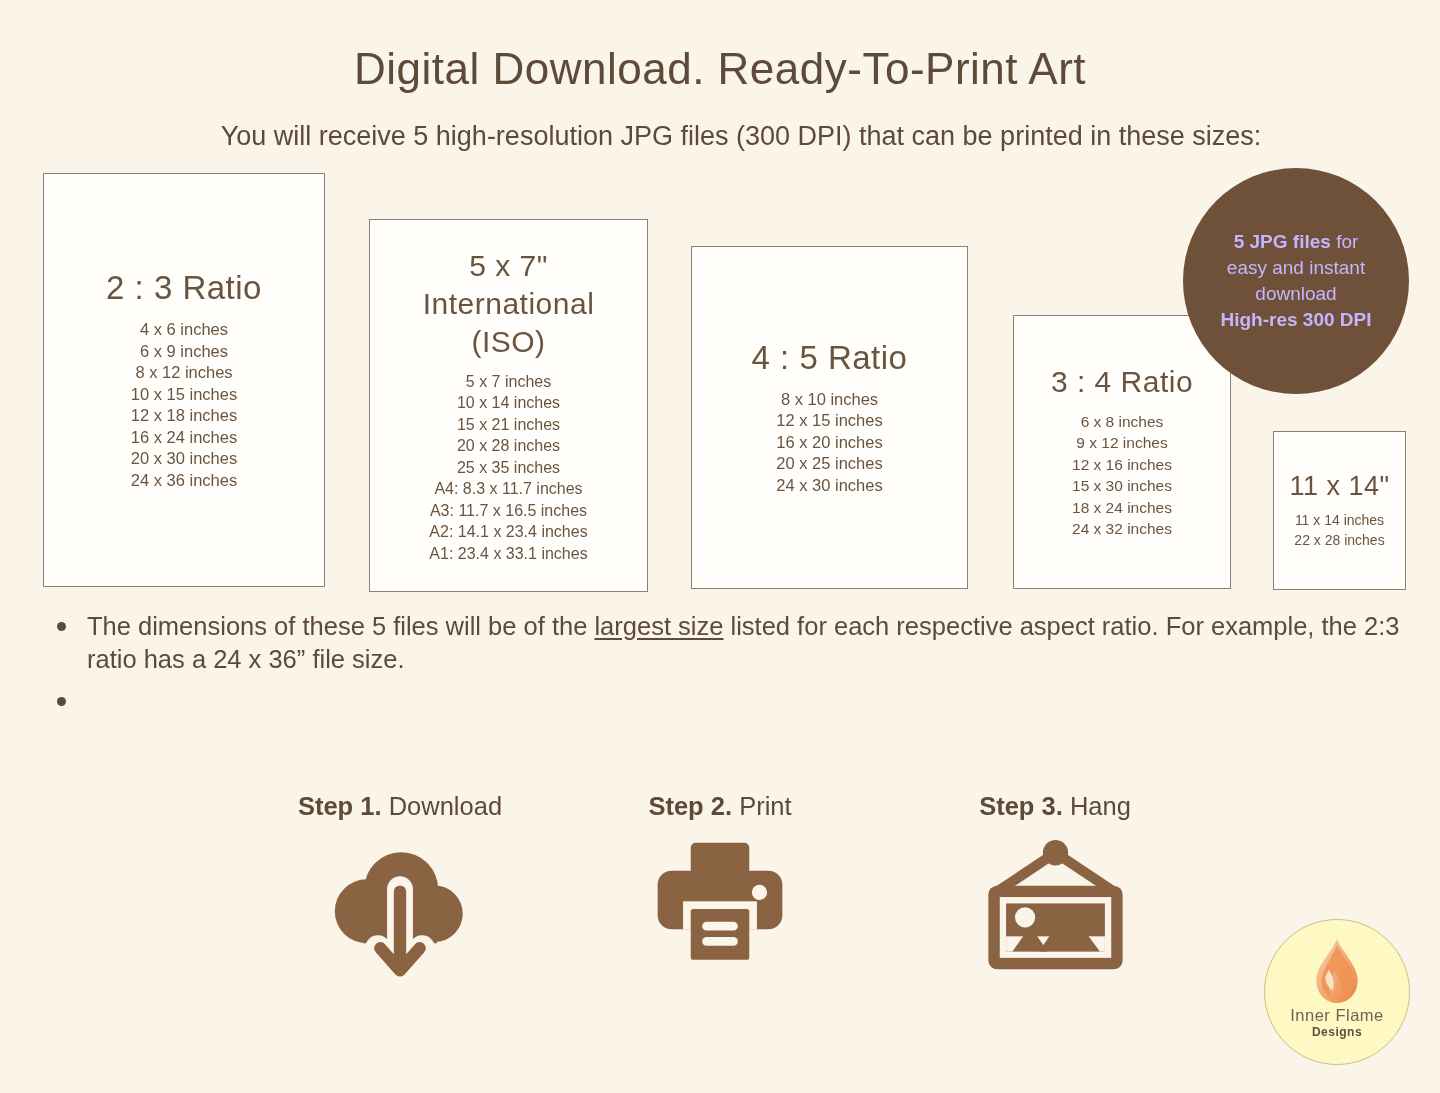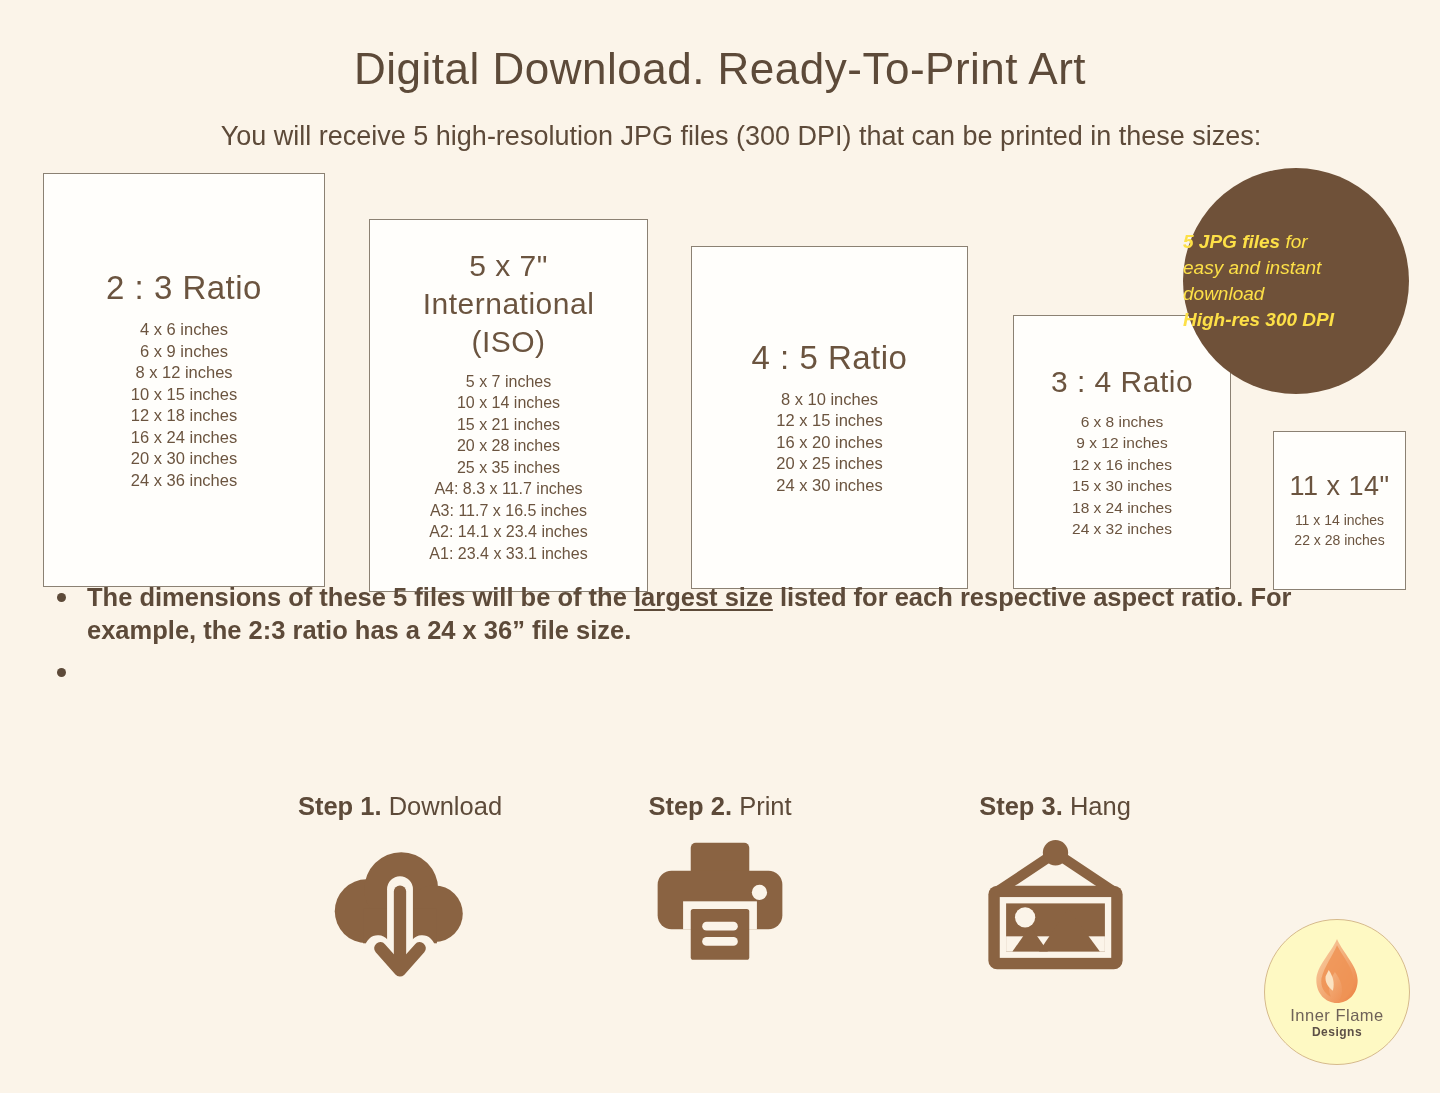--- a/index.html
+++ b/index.html
@@ -39,29 +39,28 @@
   .box-3-4   { left:1013px; top:315px; width:218px; height:274px; }
   .box-3-4 .box-title { font-size:30px; }
   .box-3-4 .size-line { font-size:15.5px; line-height:21.5px; }
   .box-11-14 { left:1273px; top:431px; width:133px; height:159px; }
   .box-11-14 .size-line { font-size:14px; line-height:20.5px; }
 
   
   .badge {
     position:absolute; left:1183px; top:168px; width:226px; height:226px;
     background:#6F5139; border-radius:50%;
-    display:flex; flex-direction:column; align-items:flex-start; justify-content:center;
-    color:#fde047; text-align:center; font-size:19px; line-height:26px;
+    display:flex; flex-direction:column; align-items:center; justify-content:center;
+    color:#c4b5fd; text-align:center; font-size:19px; line-height:26px;
     z-index:5;
-    font-style:italic;
   }
   .badge b { font-weight:bold; }
 
   
-  .bullets { position:absolute; left:57px; top:581px; width:1345px;font-weight:bold; }
+  .bullets { position:absolute; left:57px; top:610px; width:1345px; }
   .bullet { display:flex; align-items:flex-start; margin-bottom:9px; font-size:25.5px; line-height:33px; }
   .bullet .dot { flex:0 0 9px; width:9px; height:9px; border-radius:50%; background:#5D4A39; margin:12px 21px 0 0; }
   .bullet .u { text-decoration:underline; text-underline-offset:3px; }
 
   
   .step { position:absolute; text-align:center; }
   .step-label { font-size:25.5px; }
   .step-label b { font-weight:bold; }
   .step-icon { display:block; margin:14px auto 0 auto; }
   .step-1 { left:255px; top:792px; width:290px; }

